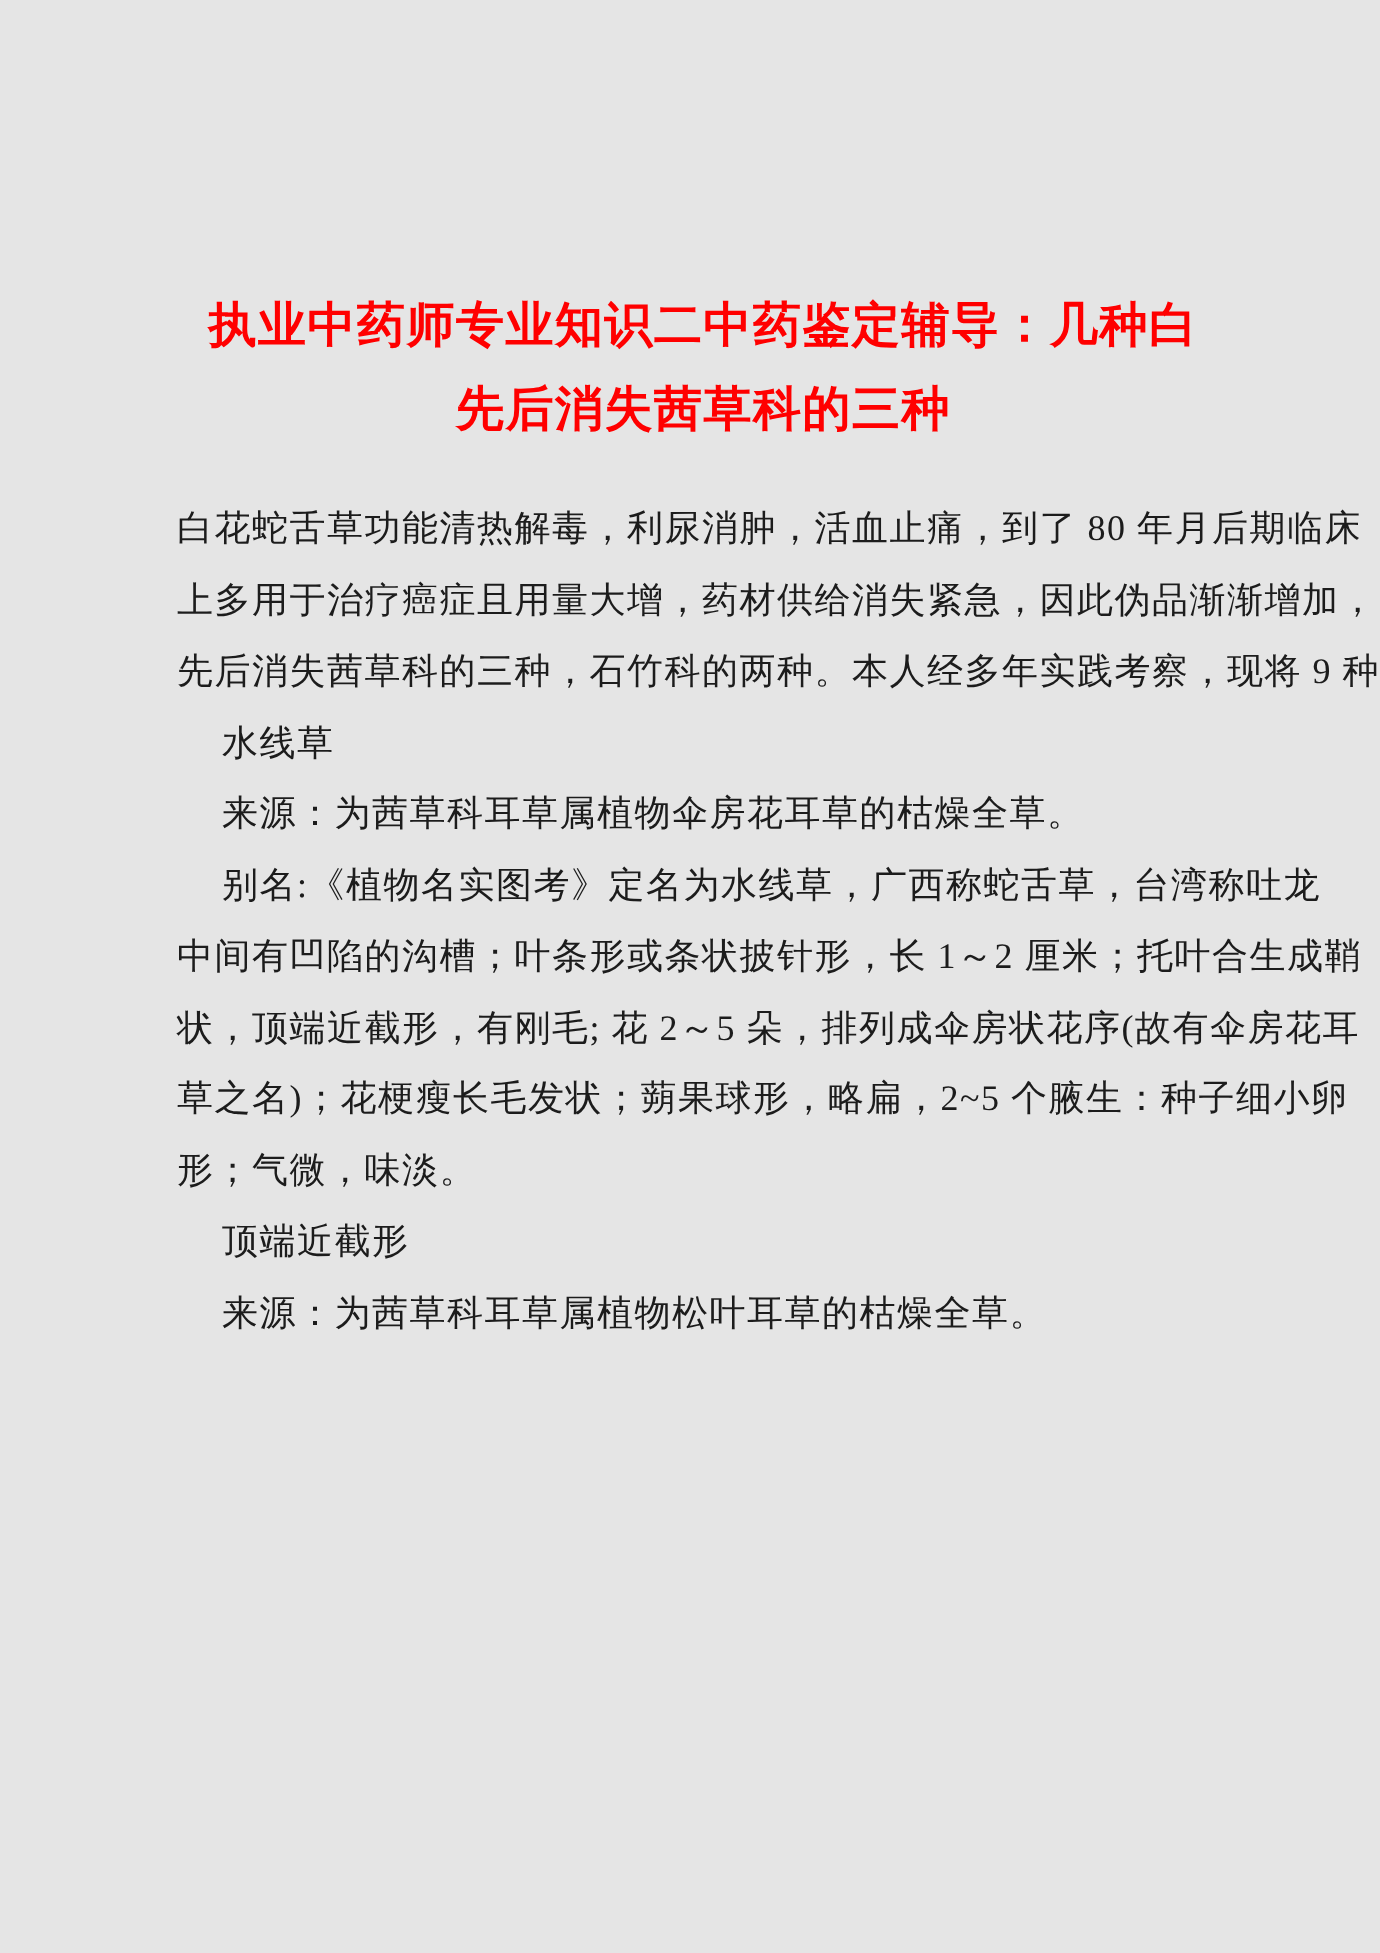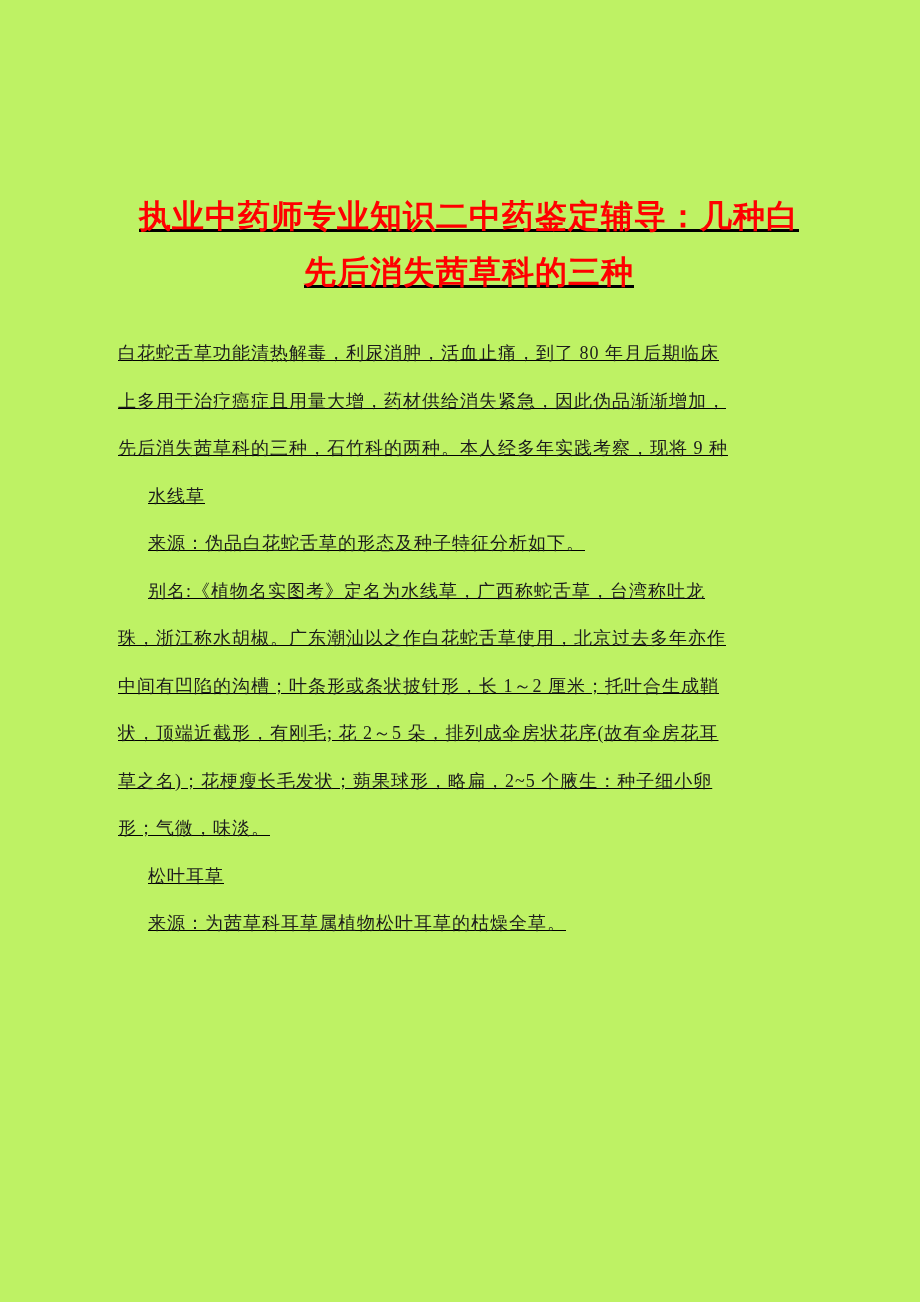--- a/index.html
+++ b/index.html
@@ -4,44 +4,43 @@
 <style>
   html, body {
     margin: 0;
     padding: 0;
     background: #ffffff;
   }
   .page {
     position: relative;
     width: 920px;
     height: 1302px;
-    background: #bef264;
+    background: #e5e5e5;
     box-sizing: border-box;
     padding: 188px 100px 0 118px;
     font-family: "Liberation Serif", "DejaVu Serif", serif;
     overflow: hidden;
-    text-decoration: underline;
   }
   .doc-title {
     margin: 0 0 30px 0;
     padding: 0;
     color: #ff0000;
     font-size: 32px;
     font-weight: bold;
     text-align: center;
     line-height: 56px;
     letter-spacing: 1px;
   }
   .doc-title .tline {
     display: block;
     white-space: nowrap;
   }
   .doc-body {
     color: #1c1c1c;
-    font-size: 18px;
+    font-size: 24px;
     line-height: 47.5px;
     letter-spacing: 1px;
   }
   .text-line {
     white-space: nowrap;
   }
   .text-line.indent {
     padding-left: 30px;
   }
 </style>
@@ -56,29 +55,28 @@
   </h1>
 
   <div class="doc-body">
 
     <div class="text-line">白花蛇舌草功能清热解毒，利尿消肿，活血止痛，到了 80 年月后期临床</div>
     <div class="text-line">上多用于治疗癌症且用量大增，药材供给消失紧急，因此伪品渐渐增加，</div>
     <div class="text-line">先后消失茜草科的三种，石竹科的两种。本人经多年实践考察，现将 9 种</div>
 
     <div class="text-line indent">水线草</div>
 
-    <div class="text-line indent">来源：伪品白花蛇舌草的形态及种子特征分析如下。</div>
+    <div class="text-line indent">来源：为茜草科耳草属植物伞房花耳草的枯燥全草。</div>
 
     <div class="text-line indent">别名:《植物名实图考》定名为水线草，广西称蛇舌草，台湾称吐龙</div>
-    <div class="text-line">珠，浙江称水胡椒。广东潮汕以之作白花蛇舌草使用，北京过去多年亦作</div>
 
     <div class="text-line">中间有凹陷的沟槽；叶条形或条状披针形，长 1～2 厘米；托叶合生成鞘</div>
     <div class="text-line">状，顶端近截形，有刚毛; 花 2～5 朵，排列成伞房状花序(故有伞房花耳</div>
     <div class="text-line">草之名)；花梗瘦长毛发状；蒴果球形，略扁，2~5 个腋生：种子细小卵</div>
     <div class="text-line">形；气微，味淡。</div>
 
-    <div class="text-line indent">松叶耳草</div>
+    <div class="text-line indent">顶端近截形</div>
 
 
     <div class="text-line indent">来源：为茜草科耳草属植物松叶耳草的枯燥全草。</div>
 
   </div>
 </div>
 
 </body></html>

